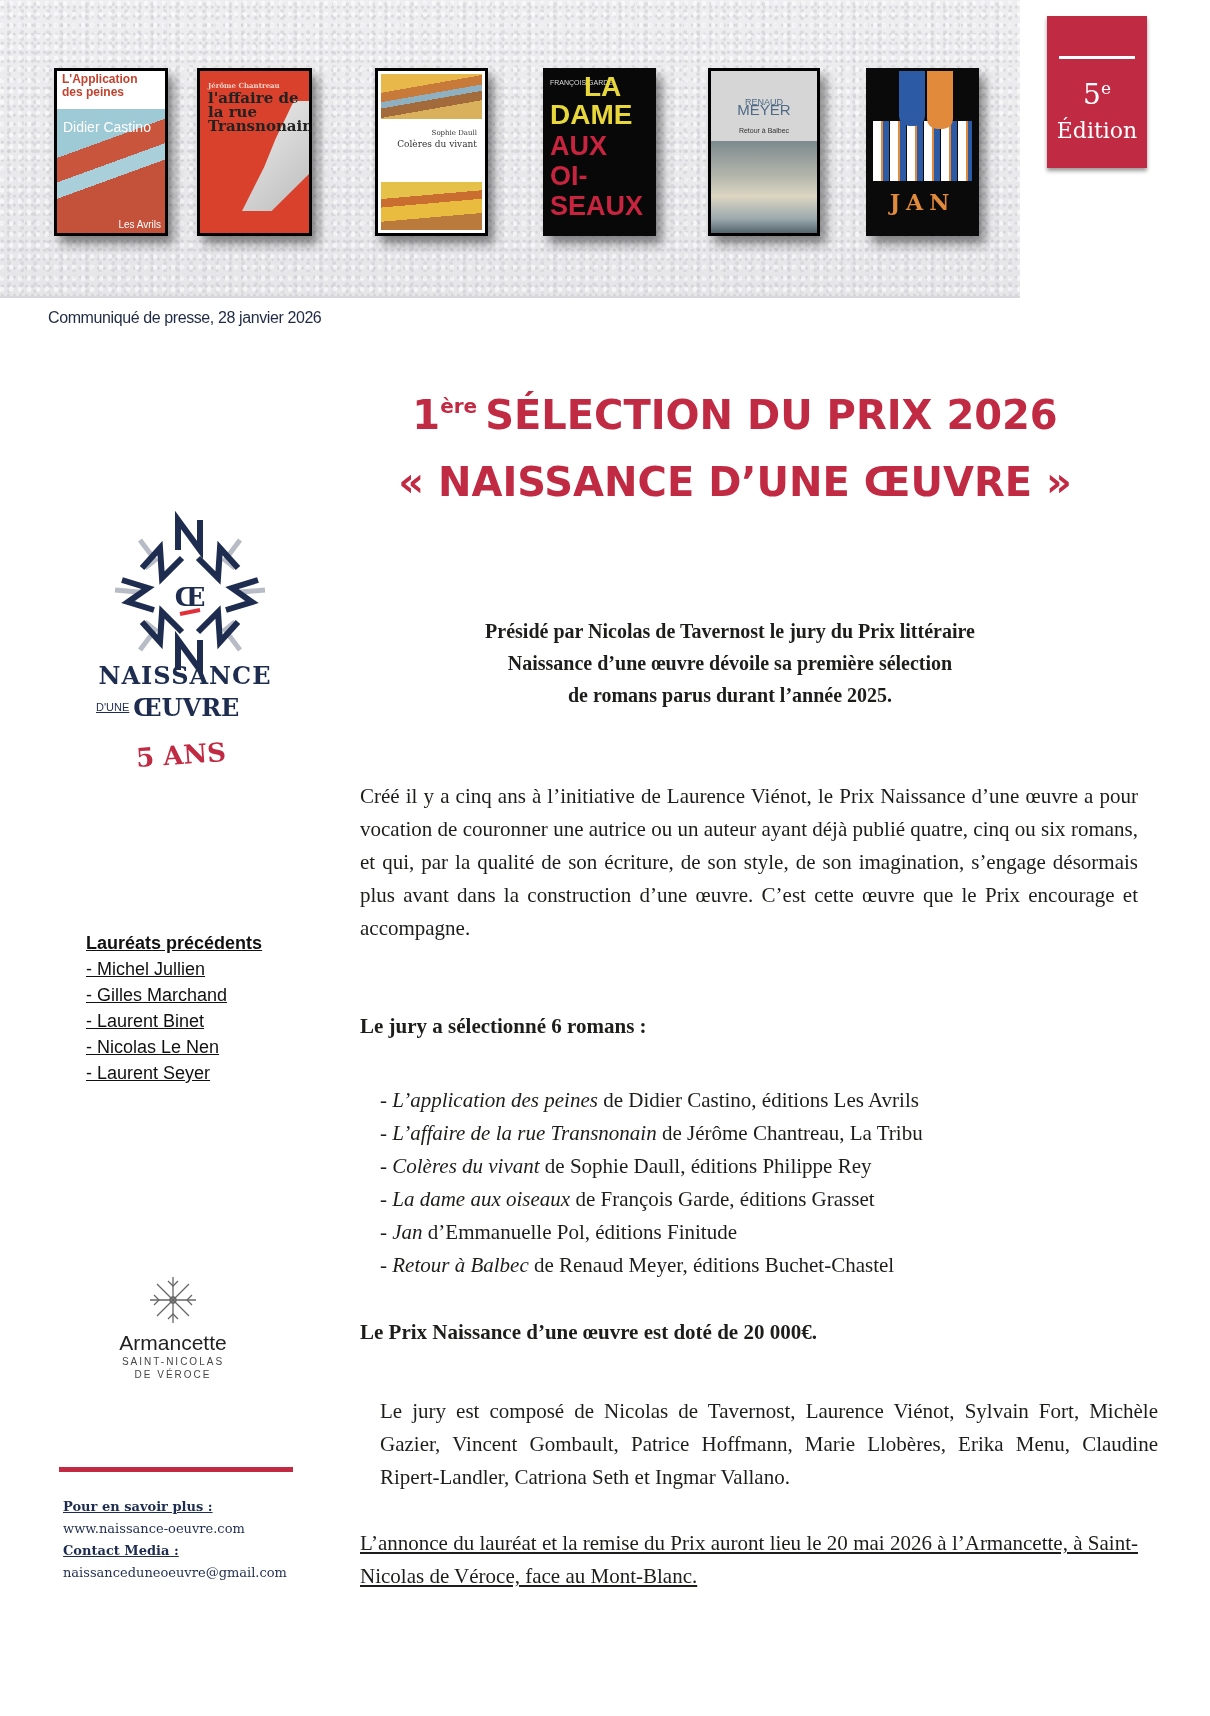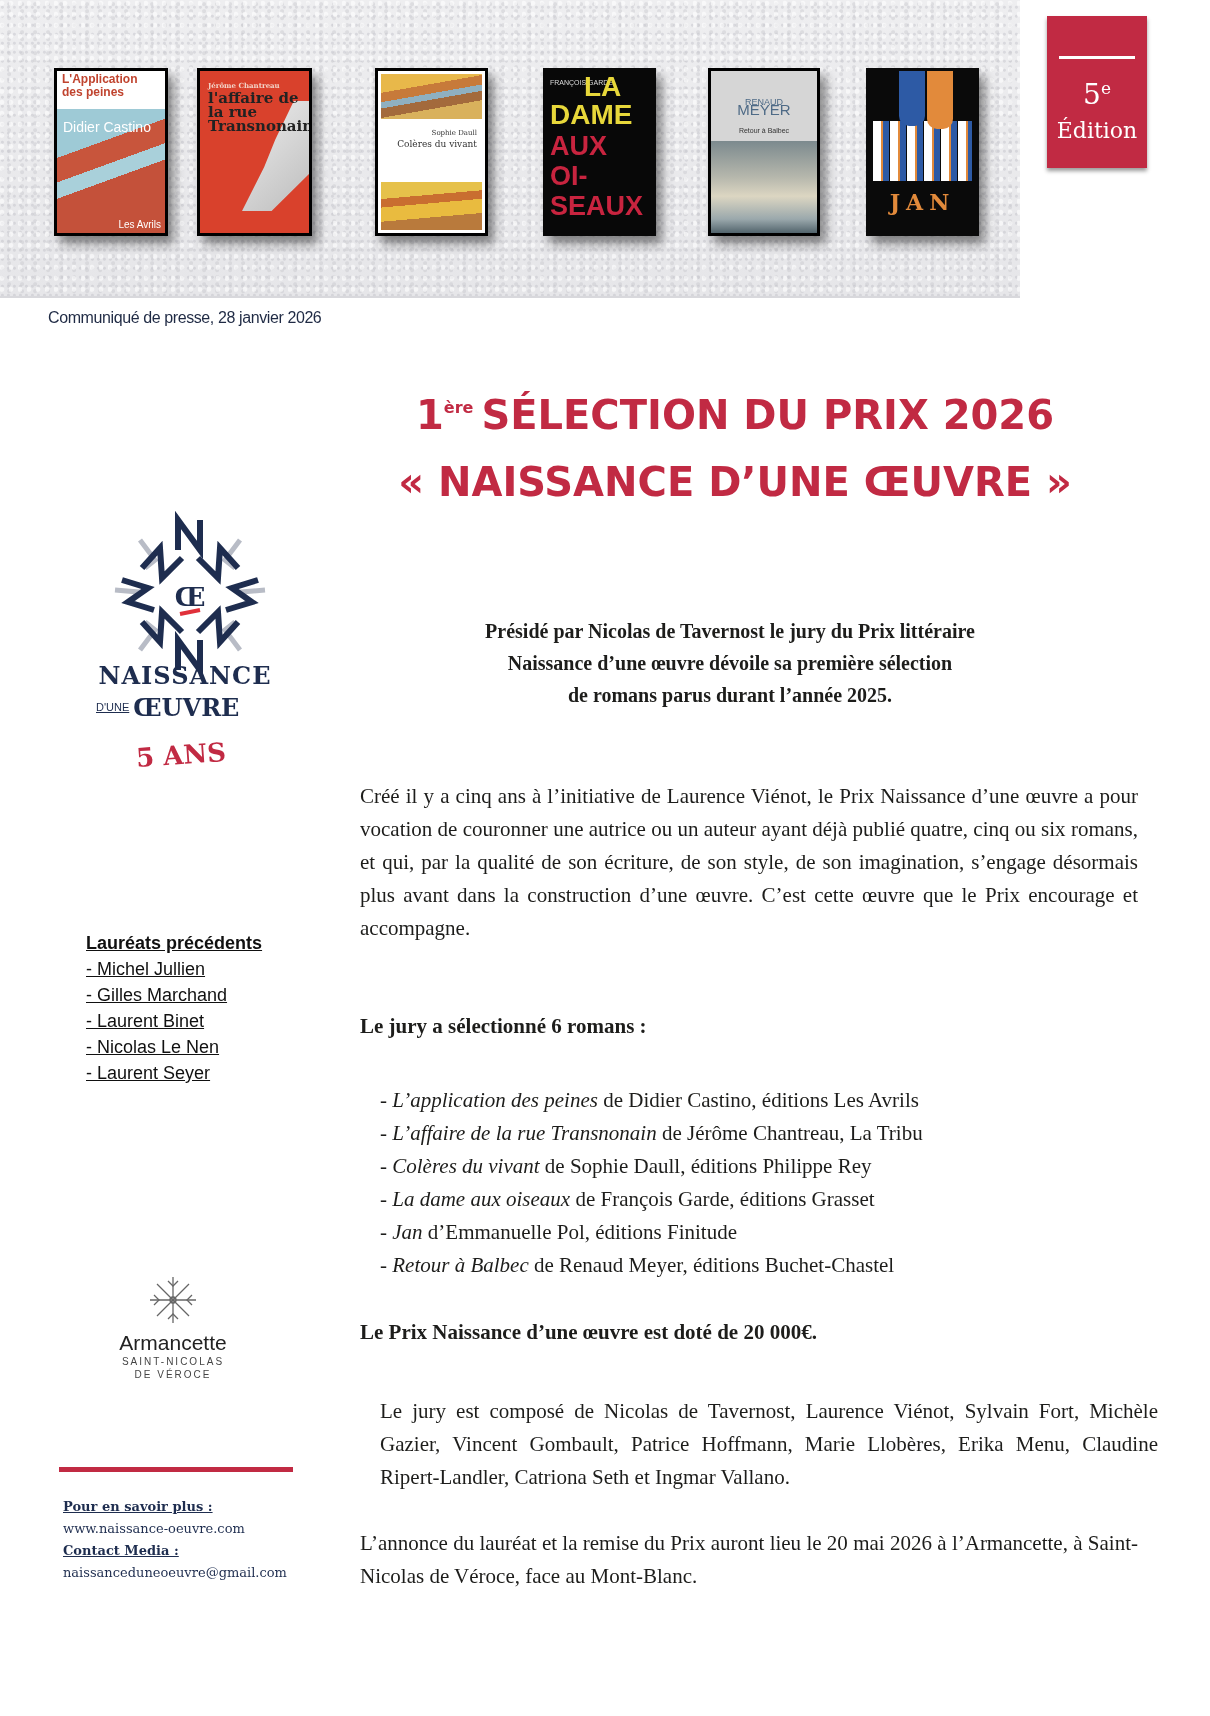--- a/index.html
+++ b/index.html
@@ -44,21 +44,21 @@
   .b6 .title { position:absolute; left:0; right:0; top:118px; text-align:center; color:#e28a3b; font:bold 22px "DejaVu Serif", serif; letter-spacing:6px; }
   .ribbon { position:absolute; left:1047px; top:16px; width:100px; height:152px; background:#c12a43; box-shadow:0 3px 4px rgba(0,0,0,0.4); text-align:center; color:#fff; }
   .ribbon .rule { position:absolute; left:12px; right:12px; top:40px; height:3px; background:#fff; }
   .ribbon .num { position:absolute; left:0; right:0; top:62px; font:28px "DejaVu Serif", serif; }
   .ribbon .num sup { font-size:17px; }
   .ribbon .ed { position:absolute; left:0; right:0; top:102px; font:22px "DejaVu Serif", serif; }
 
   .press { position:absolute; left:48px; top:309px; font:16px "Liberation Sans", sans-serif; color:#1f2a44; letter-spacing:-0.4px; }
   .title1, .title2 { position:absolute; left:360px; width:750px; text-align:center; color:#c12a43; font-family:"DejaVu Sans", sans-serif; font-weight:bold; font-size:40px; }
   .title1 { top:392px; }
-  .title1 sup { font-size:16px; vertical-align:16px; margin-right:8px; }
+  .title1 sup { font-size:20px; vertical-align:16px; margin-right:8px; }
   .title2 { top:459px; }
 
   .logo { position:absolute; left:100px; top:510px; width:180px; height:170px; }
   .brand1 { position:absolute; left:90px; top:661px; width:190px; text-align:center; font:bold 24px "DejaVu Serif", serif; color:#1e2d4f; letter-spacing:1px; }
   .brand2 { position:absolute; left:96px; top:693px; font:bold 24px "DejaVu Serif", serif; color:#1e2d4f; }
   .brand2 .small { font:11px "Liberation Sans", sans-serif; text-decoration:underline; vertical-align:5px; margin-right:4px; }
   .years { position:absolute; left:136px; top:740px; font:bold 26px "DejaVu Serif", serif; color:#c12a43; transform:rotate(-4deg); }
 
   .laureates { position:absolute; left:86px; top:930px; font:18px/26px "Liberation Sans", sans-serif; color:#111;text-decoration:underline; }
   .laureates .h { font-weight:bold; }
@@ -71,21 +71,21 @@
   .contact .lbl { font-weight:bold;text-decoration:underline; }
 
   .intro { position:absolute; left:380px; top:615px; width:700px; text-align:center; font:bold 20px/32px "Liberation Serif", serif; color:#1d1d1b; }
   .body { position:absolute; left:360px; width:778px; font:21px/33px "Liberation Serif", serif; color:#1d1d1b; text-align:justify; }
   .p1 { top:780px; }
   .jury-head { position:absolute; left:360px; top:1014px; font:bold 21px "Liberation Serif", serif; }
   .novels { position:absolute; left:380px; top:1084px; font:21px/33px "Liberation Serif", serif; }
   .novels i { font-style:italic; }
   .prize { position:absolute; left:360px; top:1320px; font:bold 21px "Liberation Serif", serif; }
   .p2 { top:1395px;margin-left:20px; }
-  .p3 { top:1527px; }
+  .p3 { top:1527px;text-decoration:underline; }
 </style>
 </head>
 <body>
 
 <div class="banner">
   <div class="book b1">
     <div class="top">L'Application des peines</div>
     <div class="img"></div>
     <div class="auth">Didier Castino</div>
     <div class="pub">Les Avrils</div>

